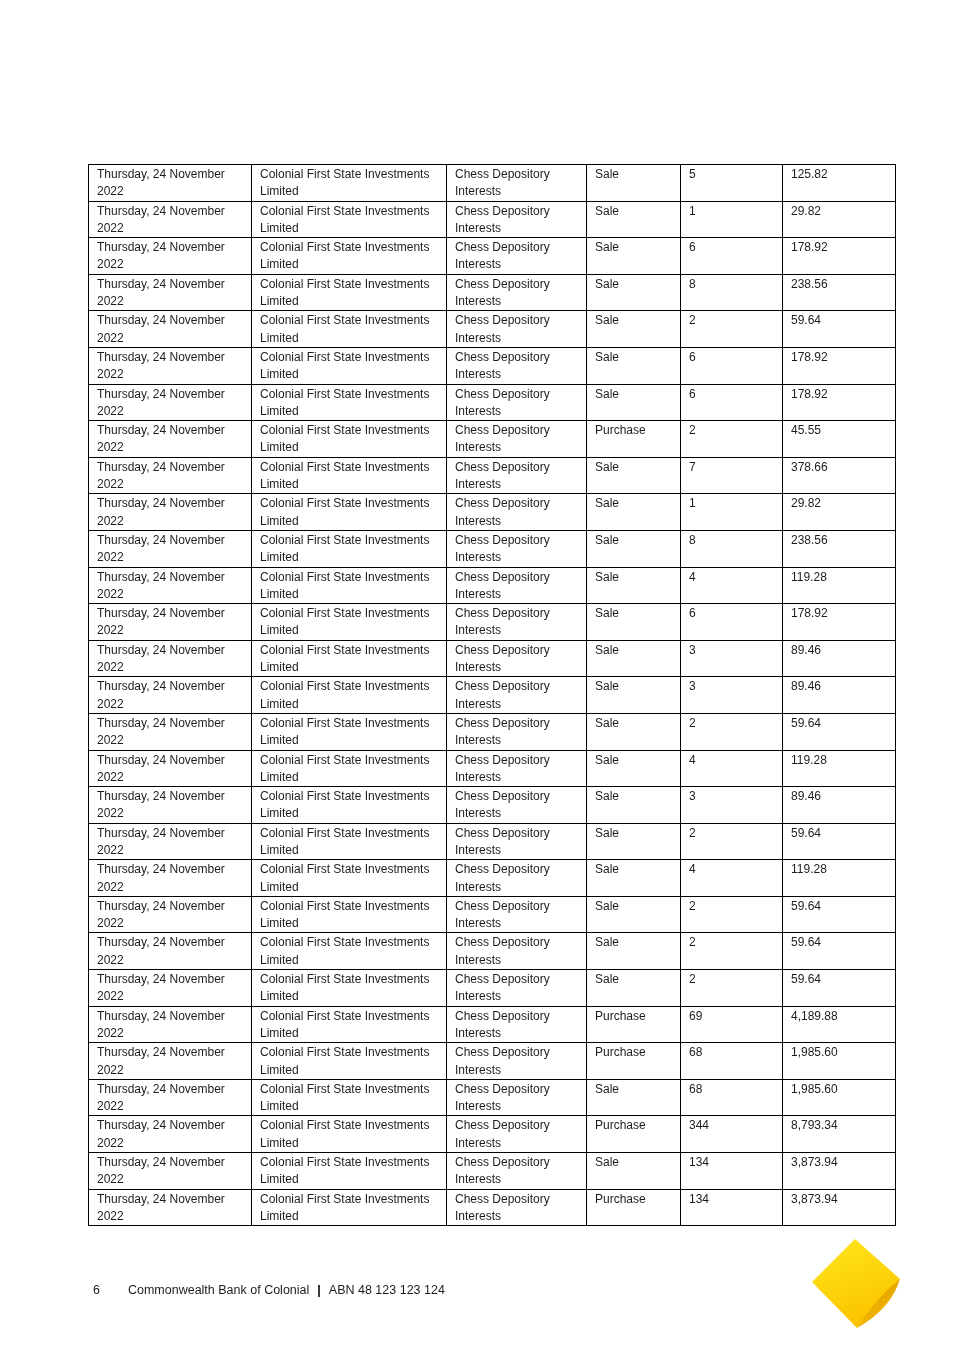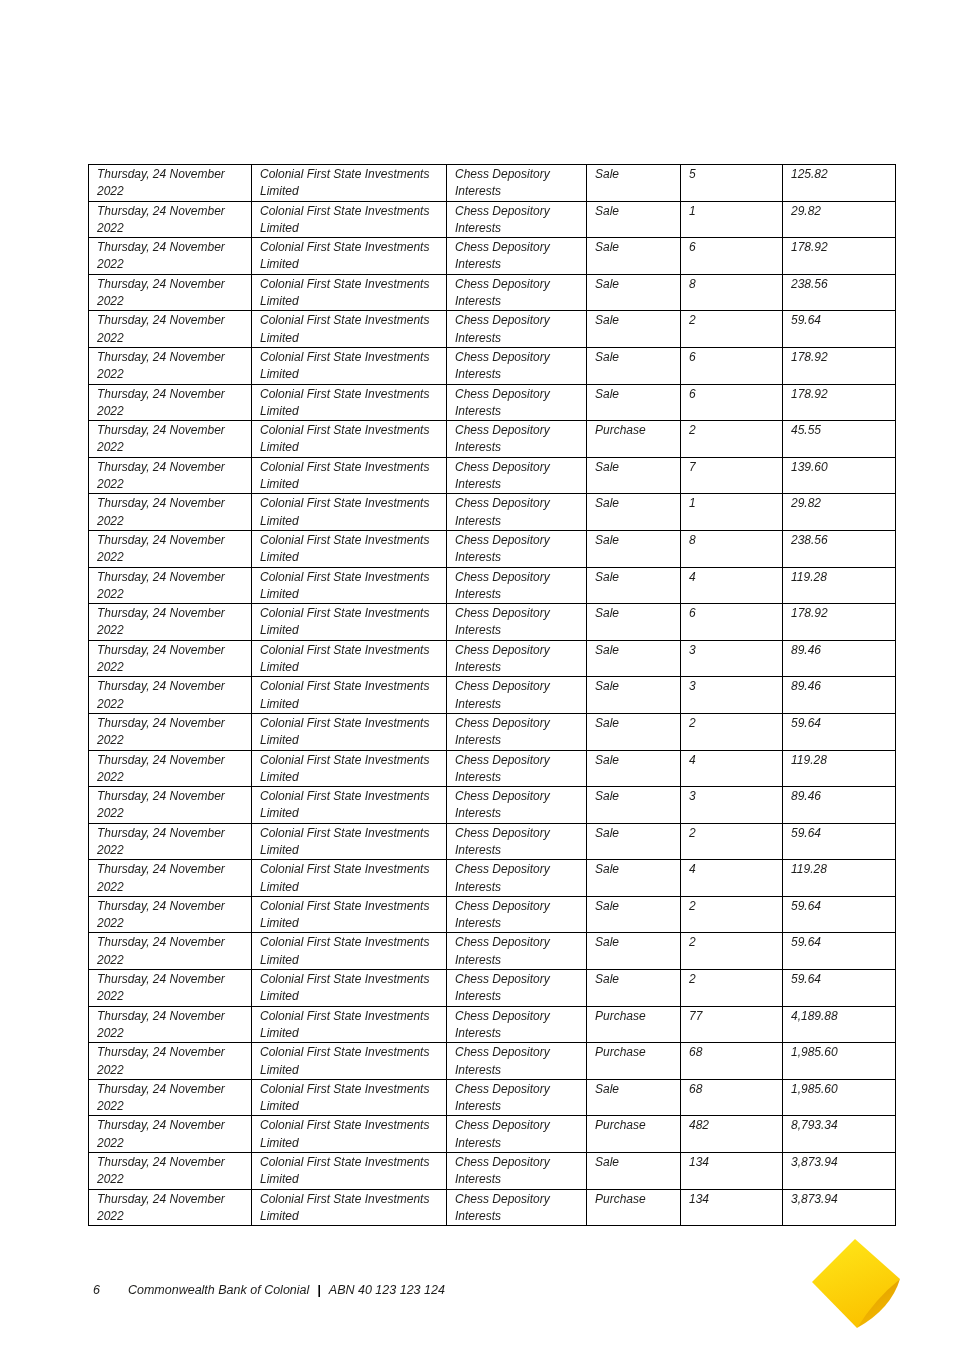--- a/index.html
+++ b/index.html
@@ -7,21 +7,20 @@
     padding: 0;
     background: #ffffff;
     font-family: "Liberation Sans", sans-serif;
   }
   .page {
     position: relative;
     width: 965px;
     height: 1365px;
     background: #ffffff;
     overflow: hidden;
-    font-style: italic;
   }
   .doc-table {
     position: absolute;
     left: 88px;
     top: 164px;
     width: 807px;
     border-collapse: collapse;
     table-layout: fixed;
   }
   .doc-table td {
@@ -141,21 +140,21 @@
           <td>Purchase</td>
           <td>2</td>
           <td>45.55</td>
         </tr>
         <tr>
           <td>Thursday, 24 November 2022</td>
           <td>Colonial First State Investments Limited</td>
           <td>Chess Depository Interests</td>
           <td>Sale</td>
           <td>7</td>
-          <td>139.60</td>
+          <td>378.66</td>
         </tr>
         <tr>
           <td>Thursday, 24 November 2022</td>
           <td>Colonial First State Investments Limited</td>
           <td>Chess Depository Interests</td>
           <td>Sale</td>
           <td>1</td>
           <td>29.82</td>
         </tr>
         <tr>
@@ -260,21 +259,21 @@
           <td>Chess Depository Interests</td>
           <td>Sale</td>
           <td>2</td>
           <td>59.64</td>
         </tr>
         <tr>
           <td>Thursday, 24 November 2022</td>
           <td>Colonial First State Investments Limited</td>
           <td>Chess Depository Interests</td>
           <td>Purchase</td>
-          <td>77</td>
+          <td>69</td>
           <td>4,189.88</td>
         </tr>
         <tr>
           <td>Thursday, 24 November 2022</td>
           <td>Colonial First State Investments Limited</td>
           <td>Chess Depository Interests</td>
           <td>Purchase</td>
           <td>68</td>
           <td>1,985.60</td>
         </tr>
@@ -284,21 +283,21 @@
           <td>Chess Depository Interests</td>
           <td>Sale</td>
           <td>68</td>
           <td>1,985.60</td>
         </tr>
         <tr>
           <td>Thursday, 24 November 2022</td>
           <td>Colonial First State Investments Limited</td>
           <td>Chess Depository Interests</td>
           <td>Purchase</td>
-          <td>482</td>
+          <td>344</td>
           <td>8,793.34</td>
         </tr>
         <tr>
           <td>Thursday, 24 November 2022</td>
           <td>Colonial First State Investments Limited</td>
           <td>Chess Depository Interests</td>
           <td>Sale</td>
           <td>134</td>
           <td>3,873.94</td>
         </tr>
@@ -310,21 +309,21 @@
           <td>134</td>
           <td>3,873.94</td>
         </tr>
       </tbody>
   </table>
 
   <div class="footer">
     <span class="pgnum">6</span>
     <span>Commonwealth Bank of Colonial</span>
     <span class="sep">|</span>
-    <span>ABN 40 123 123 124</span>
+    <span>ABN 48 123 123 124</span>
   </div>
 
   <div class="logo-wrap">
     <svg width="96" height="96" viewBox="0 0 96 96">
       <defs>
         <linearGradient id="gMain" x1="0" y1="0" x2="0.35" y2="1">
           <stop offset="0" stop-color="#FFE81A"></stop>
           <stop offset="1" stop-color="#FBC400"></stop>
         </linearGradient>
         <linearGradient id="gFold" x1="0.2" y1="0" x2="0.7" y2="1">

